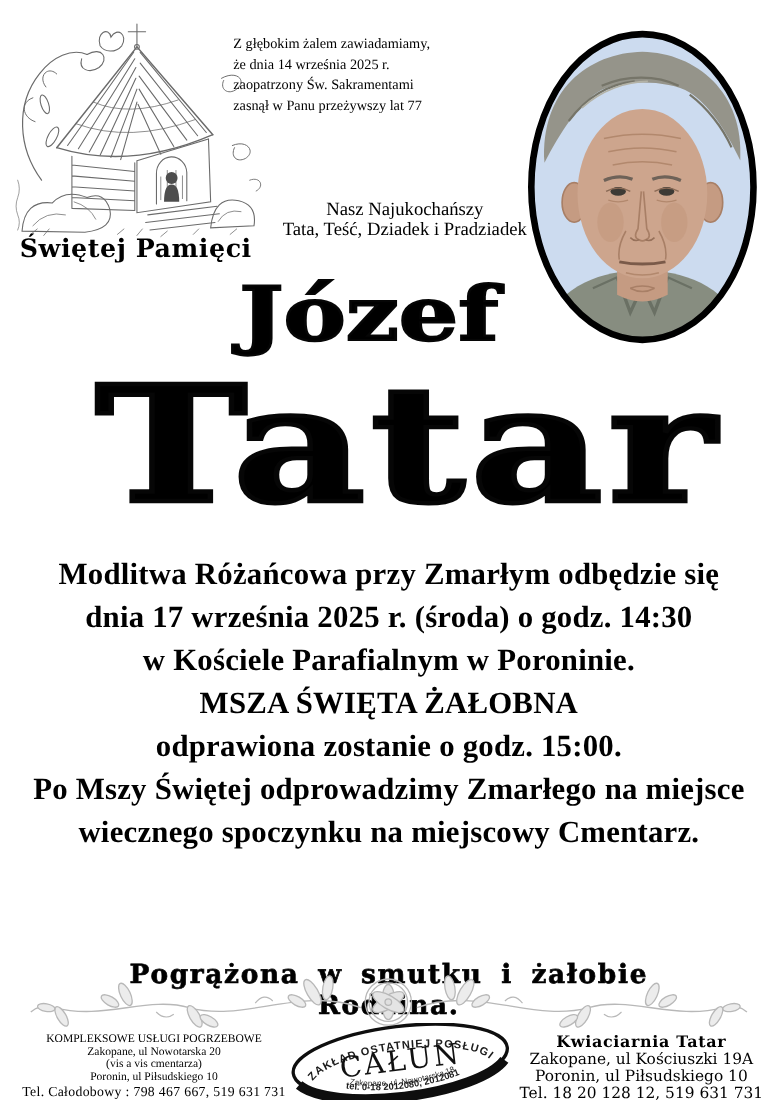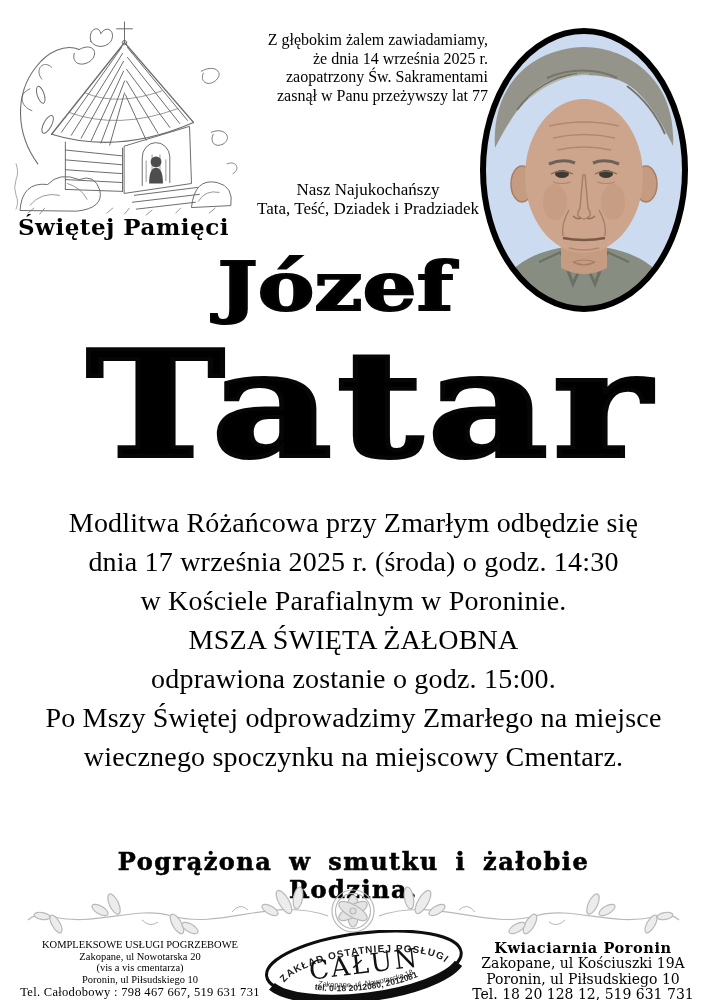--- a/index.html
+++ b/index.html
@@ -14,22 +14,22 @@
   
   .chapel { left:6px; top:16px; width:236px; height:202px; }
 
   .memory-label {
     left:18px; top:213px; width:228px; 
     font-family:"DejaVu Serif", serif; font-weight:bold; font-size:23px;
     letter-spacing:0.5px;
   }
 
   .intro-block {
-    left:212px; top:31px; width:276px; text-align:right;
-    font-size:16px; line-height:18.5px;
+    left:212px; top:31px; width:276px; text-align:left;
+    font-size:13px; line-height:18.5px;
   }
   .relation-block {
     left:238px; top:180px; width:260px; text-align:center;
     font-size:17px; line-height:19px;
   }
 
   .photo { left:477px; top:24px; width:214px; height:292px; }
 
   .first-name {
     left:55px; top:240px; width:560px; text-align:center;
@@ -42,25 +42,25 @@
   .last-name {
     left:0; top:330px; width:707px; text-align:center;
     font-family:"DejaVu Serif", serif; font-weight:bold;
     font-size:146px; line-height:150px; letter-spacing:4px;padding-left:35px;
     -webkit-text-stroke:4px #060606;
   }
   .last-name .stretch { display:inline-block; transform:scaleX(1.27); transform-origin:center; }
 
   .body-block {
     left:8px; top:503px; width:691px; text-align:center;
-    font-weight:normal; font-size:28px; line-height:39px; letter-spacing:0.2px;
+    font-weight:bold; font-size:28px; line-height:39px; letter-spacing:0.2px;
   }
 
   .farewell {
-    left:0; top:848px; width:707px; text-align:center;
+    left:0; top:872px; width:707px; text-align:center;
     font-family:"DejaVu Serif", serif; font-weight:bold;
     font-size:24px; line-height:28px; letter-spacing:1.5px; word-spacing:7px;
     -webkit-text-stroke:0.6px #060606;
   }
 
   .divider { left:22px; top:886px; width:663px; height:54px; }
 
   .footer-left {
     left:12px; top:939px; width:256px; text-align:center;
     font-weight:normal; font-size:10.5px; line-height:11.6px;
@@ -280,19 +280,19 @@
       <text font-family="Liberation Sans, sans-serif" font-size="7.5" fill="#2a2a2a">
         <textPath href="#arcBot1" startOffset="50%" text-anchor="middle">Zakopane, ul. Nowotarska 18</textPath>
       </text>
       <text font-family="Liberation Sans, sans-serif" font-size="8.5" font-weight="bold" fill="#1a1a1a">
         <textPath href="#arcBot2" startOffset="50%" text-anchor="middle">tel. 0-18 2012080, 2012081</textPath>
       </text>
     </g>
   </svg>
 
   <div class="abs footer-right">
-    <div class="florist-name">Kwiaciarnia Poronin</div>
+    <div class="florist-name">Kwiaciarnia Tatar</div>
     <div>Zakopane, ul Kościuszki 19A</div>
     <div>Poronin, ul Piłsudskiego 10</div>
     <div>Tel. 18 20 128 12, 519 631 731</div>
   </div>
 
 </div>
 
 </body></html>

